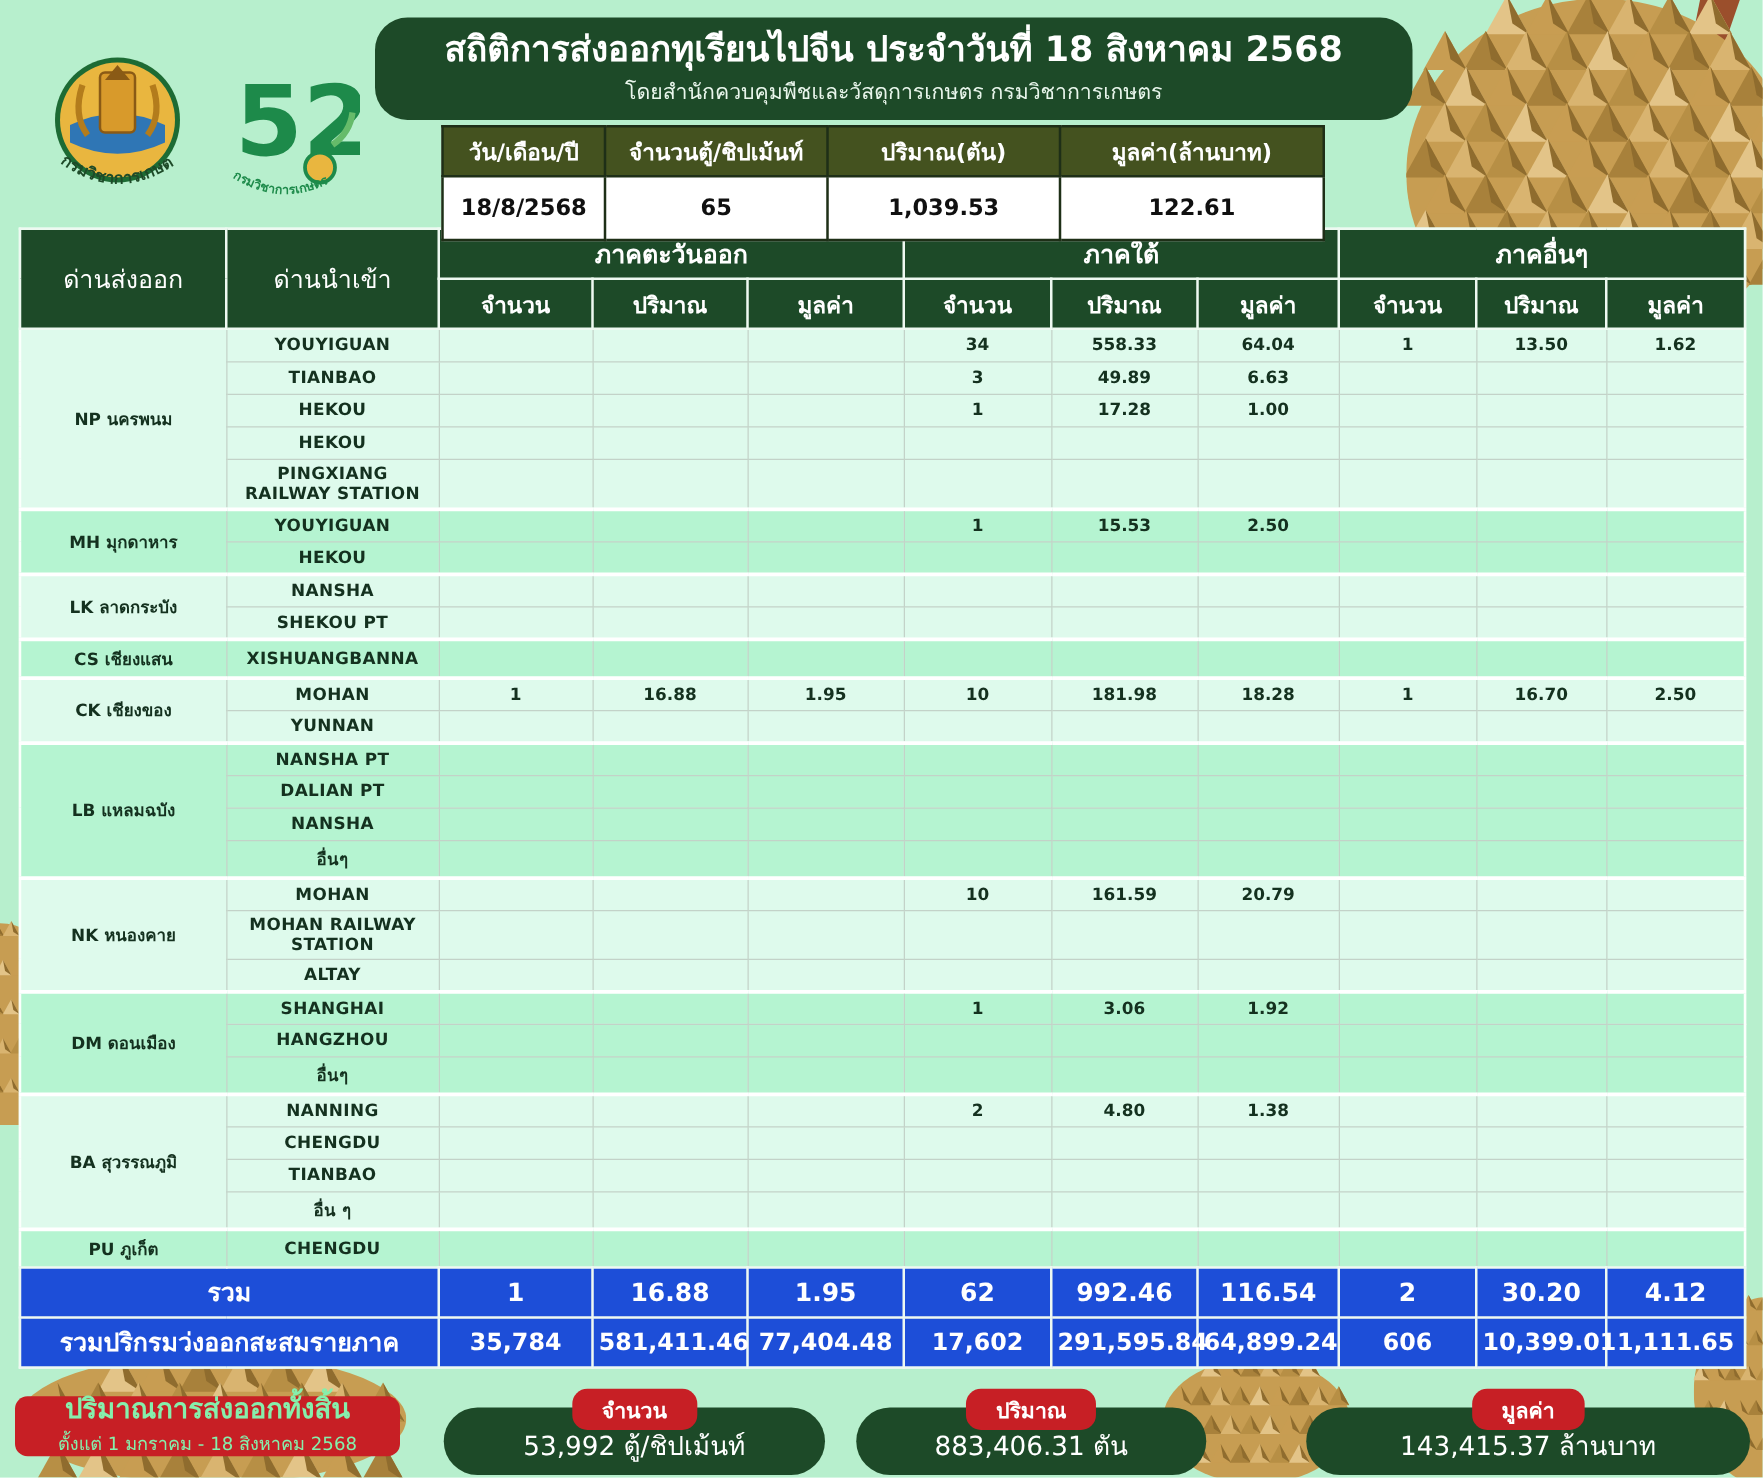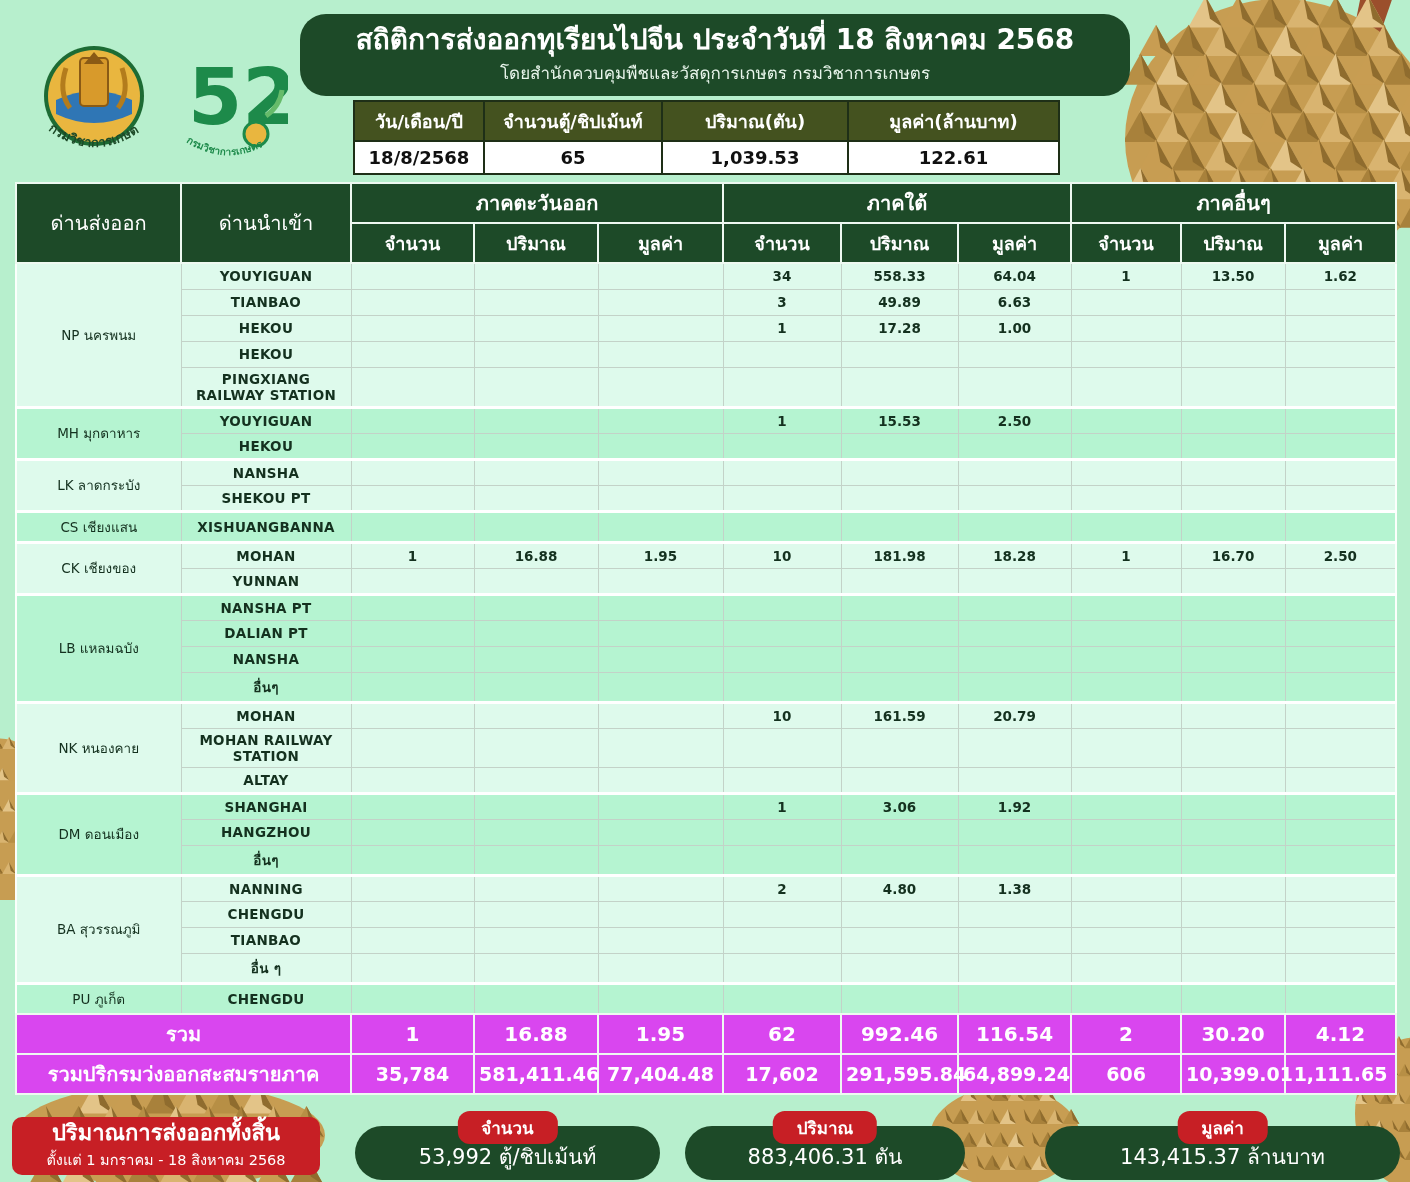--- a/index.html
+++ b/index.html
@@ -20,45 +20,45 @@
   
   .logos { position:absolute; left:36px; top:28px; width:240px; height:145px; z-index:2; }
   .logo-doa { position:absolute; left:0; top:10px; }
   .logo-anniv { position:absolute; left:142px; top:18px; }
 
   
   .summary { position:absolute; left:353px; top:100px; z-index:2; border-collapse:collapse; background:#e5e5e5; }
   .summary th { background:#44521f; color:#ffffff; font-size:18px; font-weight:700;
                 border:2px solid #1e2f17; height:40px; padding:2px 8px; }
   .summary td { background:#ffffff; color:#101010; font-size:18px; font-weight:700;
-                border:2px solid #1e2f17; height:33px; text-align:center; padding:2px 8px; }
+                border:2px solid #1e2f17; height:51px; text-align:center; padding:2px 8px; }
 
   
   .main-wrap { position:absolute; left:15px; top:182px; z-index:1; }
   table.main { border-collapse:collapse; table-layout:fixed; width:1380px; border:2px solid #fbfffc; background:#defaec; }
   table.main th { background:#1d4a28; color:#ffffff; border:2px solid #eef9f1; padding:3px; }
   th.region { font-size:20px; font-weight:700; height:28px; }
   th.subcol { font-size:18px; font-weight:700; height:40px; }
   th.span2  { font-size:20px; font-weight:400; }
   table.main td { border:1px solid #c3d2c8; text-align:center; vertical-align:middle;
                   font-size:13.5px; color:#14311f; padding:3px 4px; height:26px; }
-  td.port { font-size:19px; font-weight:400; color:#102a18; }
+  td.port { font-size:19px; font-weight:700; color:#102a18; }
   td.import { font-weight:600; letter-spacing:.3px; }
   td.val { font-weight:700; color:#0c0c0c; font-size:13.5px; }
   tr.row-light td { background:#defaec; }
   tr.row-mint  td { background:#b5f4d1; }
   tr.group-start td { border-top:3px solid #ffffff; }
-  tr.total-row td, tr.cum-row td { background:#d946ef; color:#ffffff; border:2px solid #eef9f1; font-weight:700; }
+  tr.total-row td, tr.cum-row td { background:#1d4ed8; color:#ffffff; border:2px solid #eef9f1; font-weight:700; }
   tr.total-row td { font-size:20px; height:40px; }
   tr.cum-row td { font-size:19px; height:36px; }
   tr.total-row td.tlabel, tr.cum-row td.tlabel { font-size:20px; }
 
   
-  .footer-redbox { position:absolute; left:12px; top:1117px; width:308px; height:58px; z-index:2;
-                   background:#c71f25; border-radius:10px; color:#ffffff; text-align:center;
+  .footer-redbox { position:absolute; left:12px; top:1117px; width:308px; height:48px; z-index:2;
+                   background:#c71f25; border-radius:10px; color:#86efac; text-align:center;
                    display:flex; flex-direction:column; justify-content:center; }
   .footer-redbox .t1 { font-size:22px; font-weight:700; line-height:1.1; }
   .footer-redbox .t2 { font-size:14.5px; margin-top:2px; }
 
   .pill { position:absolute; top:1126px; height:54px; background:#1d4a28; border-radius:27px; z-index:2;
           display:flex; align-items:center; justify-content:center; }
   .pill .pv { color:#ffffff; font-size:21px; font-weight:400; padding-top:6px; }
   .pill .pbadge { position:absolute; top:-15px; left:50%; transform:translateX(-50%);
                   background:#c71f25; color:#ffffff; font-size:17px; font-weight:700;
                   border-radius:12px; padding:3px 24px; white-space:nowrap; }

